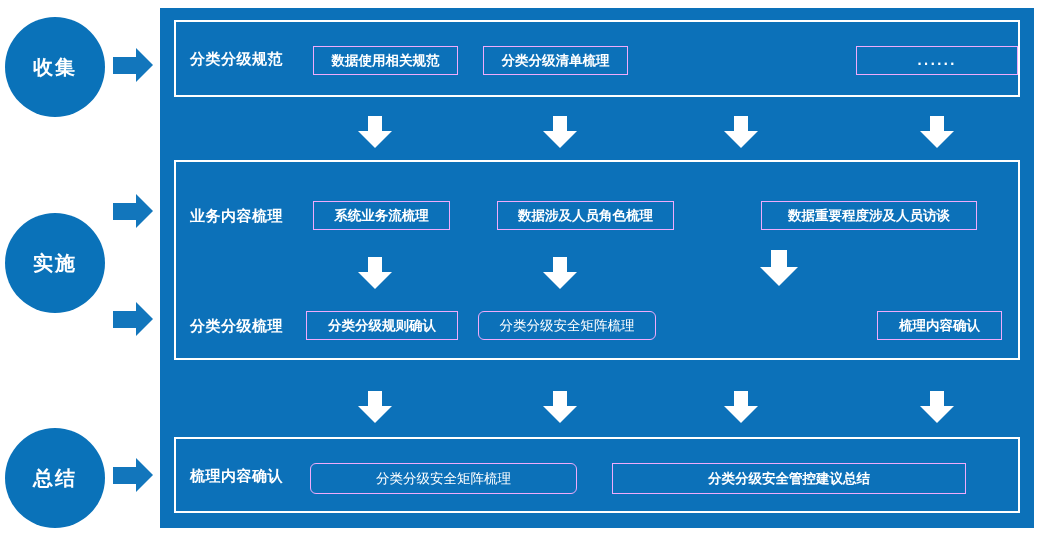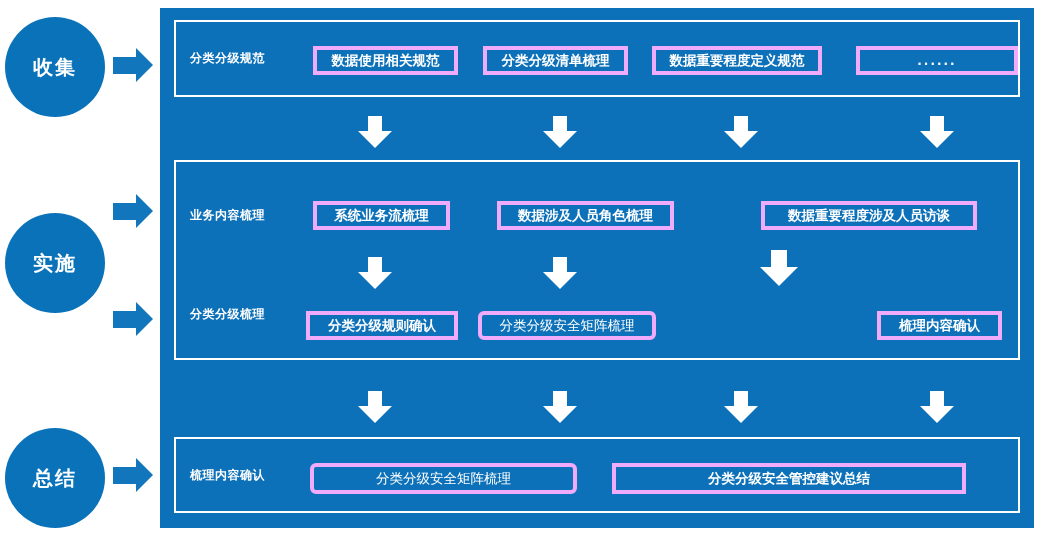--- a/index.html
+++ b/index.html
@@ -73,29 +73,29 @@
     position: absolute;
     border: 2px solid #ffffff;
     box-sizing: border-box;
   }
 
   
   .row-label {
     position: absolute;
     color: #ffffff;
     font-weight: bold;
-    font-size: 12px;
+    font-size: 15px;
     letter-spacing: 0.5px;
     white-space: nowrap;
   }
 
   
   .item-box {
     position: absolute;
-    border: 4px solid #f0abfc;
+    border: 1px solid #f0abfc;
     box-sizing: border-box;
     color: #ffffff;
     display: flex;
     align-items: center;
     justify-content: center;
     font-size: 13.5px;
     font-weight: bold;
     white-space: nowrap;
     background: transparent;
   }
@@ -166,21 +166,20 @@
 
     <div class="section" style="left:14px; top:12px; width:846px; height:77px;">
     </div>
 
     <div class="row-label" style="left:30px; top:42px;">分类分级规范</div>
 
     <div class="item-box" style="left:153px; top:38px; width:145px; height:29px;">数据使用相关规范</div>
 
     <div class="item-box" style="left:323px; top:38px; width:145px; height:29px;">分类分级清单梳理</div>
 
-    <div class="item-box" style="left:492px; top:38px; width:170px; height:29px;">数据重要程度定义规范</div>
 
     <div class="item-box ellipsis" style="left:696px; top:38px; width:162px; height:29px;">......</div>
 
     <div class="arrow-down" style="left:198px; top:108px; width:34px; height:32px;">
       <div class="d-shaft"></div>
         <div class="d-head"></div>
     </div>
     <div class="arrow-down" style="left:383px; top:108px; width:34px; height:32px;">
       <div class="d-shaft"></div>
         <div class="d-head"></div>
@@ -211,21 +210,21 @@
     </div>
     <div class="arrow-down" style="left:383px; top:249px; width:34px; height:32px;">
       <div class="d-shaft"></div>
         <div class="d-head"></div>
     </div>
     <div class="arrow-down" style="left:600px; top:242px; width:38px; height:36px;">
       <div class="d-shaft"></div>
       <div class="d-head" style="border-left-width:19px;border-right-width:19px;border-top-width:19px;"></div>
     </div>
 
-    <div class="row-label" style="left:30px; top:298px;text-align:center;">分类分级梳理</div>
+    <div class="row-label" style="left:30px; top:309px;text-align:center;">分类分级梳理</div>
 
     <div class="item-box" style="left:146px; top:303px; width:152px; height:29px;">分类分级规则确认</div>
 
     <div class="item-box thin" style="left:318px; top:303px; width:178px; height:29px;">分类分级安全矩阵梳理</div>
 
 
     <div class="item-box" style="left:717px; top:303px; width:125px; height:29px;">梳理内容确认</div>
 
     <div class="arrow-down" style="left:198px; top:383px; width:34px; height:32px;">
       <div class="d-shaft"></div>

